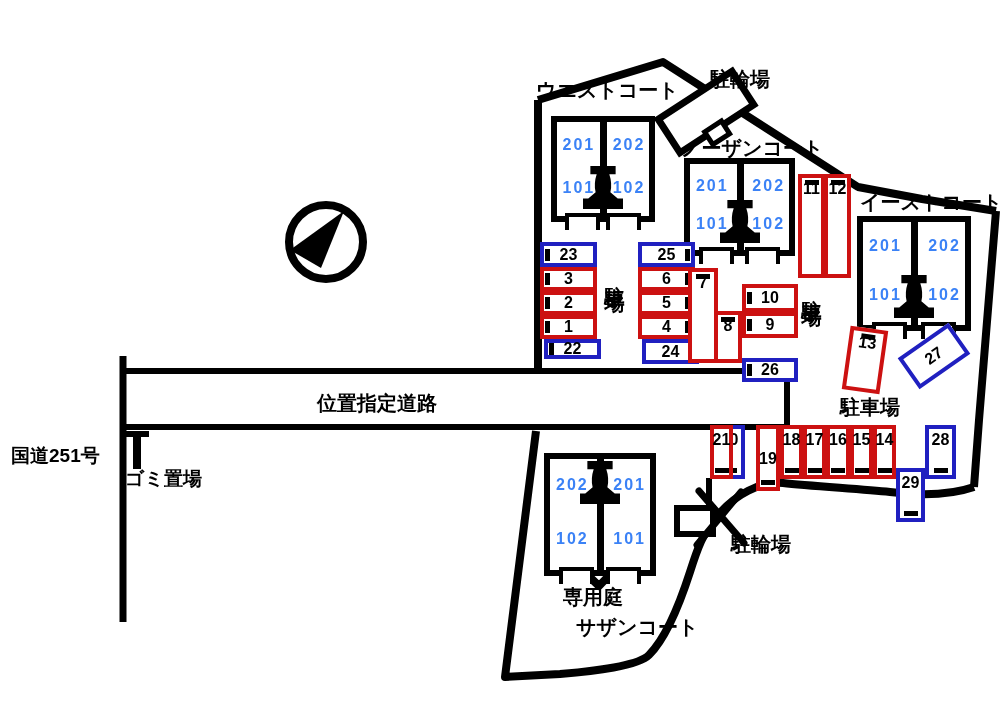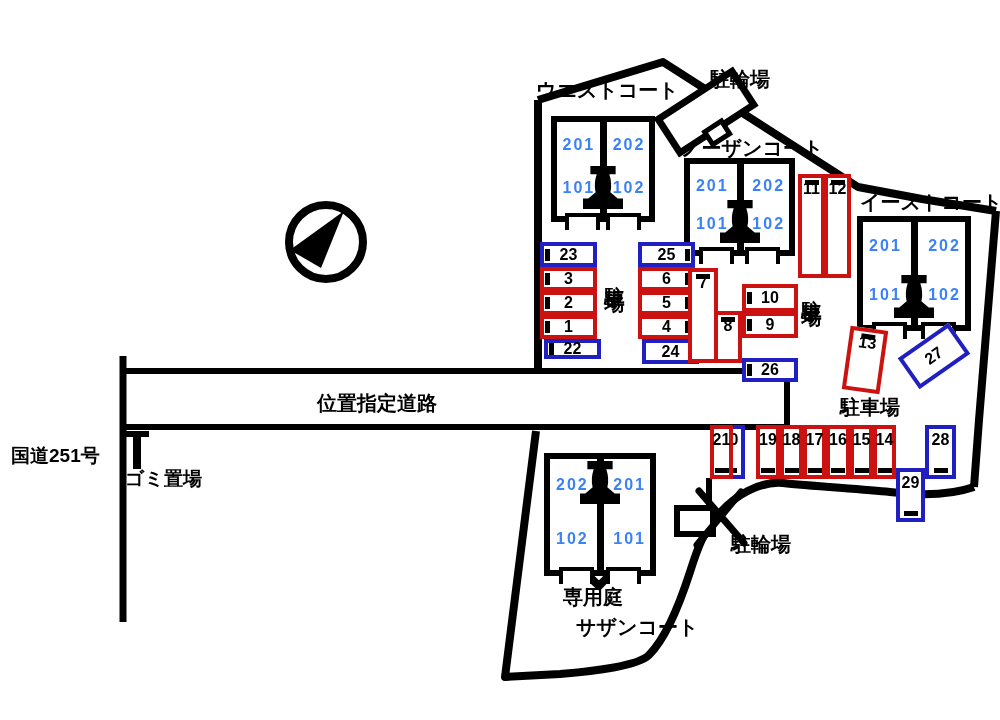--- a/index.html
+++ b/index.html
@@ -213,21 +213,21 @@
         <i class="tick tick-b"></i>
       </div>
       <div class="stall v" style="left: 710px; top: 425px; width: 23px; height: 54px; border-color: rgb(204, 17, 17);">
         <span class="num">21</span>
         <i class="tick tick-b"></i>
       </div>
       <div class="stall v" style="left: 733px; top: 425px; width: 23px; height: 54px; border-color: rgb(204, 17, 17); margin-left: 24px;">
         <span class="num">20</span>
         <i class="tick tick-b"></i>
       </div>
-      <div class="stall v" style="left: 756px; top: 425px; width: 24px; height: 54px; border-color: rgb(204, 17, 17);">
+      <div class="stall v" style="left: 756px; top: 425px; width: 24px; height: 66px; border-color: rgb(204, 17, 17); align-items: center;">
         <span class="num">19</span>
         <i class="tick tick-b"></i>
       </div>
       <div class="stall v" style="left: 780px; top: 425px; width: 23px; height: 54px; border-color: rgb(204, 17, 17);">
         <span class="num">18</span>
         <i class="tick tick-b"></i>
       </div>
       <div class="stall v" style="left: 803px; top: 425px; width: 23px; height: 54px; border-color: rgb(204, 17, 17);">
         <span class="num">17</span>
         <i class="tick tick-b"></i>

